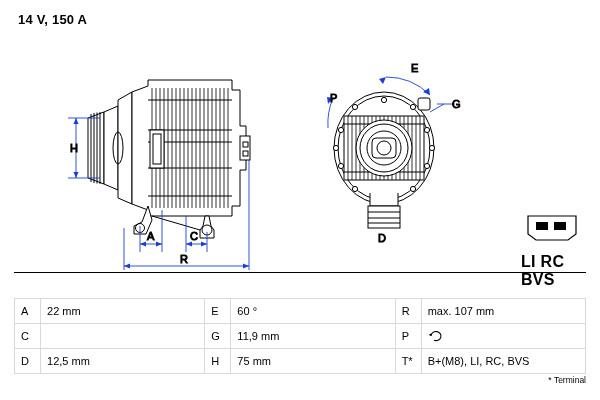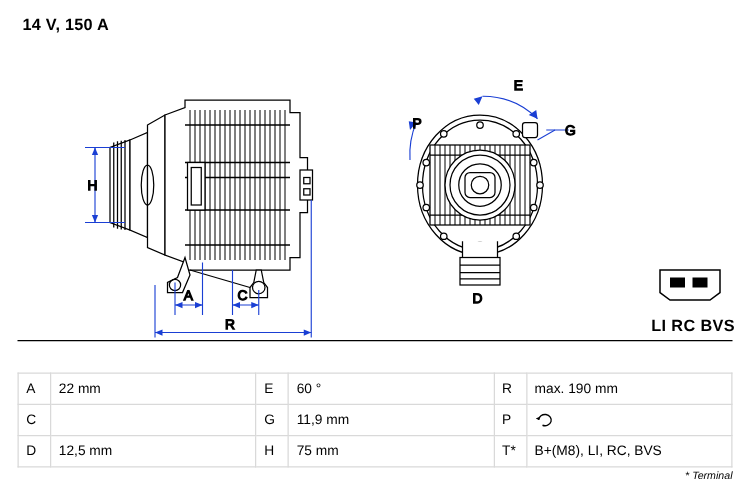--- a/index.html
+++ b/index.html
@@ -74,27 +74,26 @@
   td.val {
     width: 164px;
     border-radius: 10px;
   }
   .footnote {
     position: absolute;
     right: 14px;
     top: 375px;
     font-size: 8.5px;
     text-align: right;
-    font-style: italic;
   }
   .conn-label {
     position: absolute;
     left: 521px;
     top: 253px;
-    font-size: 13px;
+    font-size: 16px;
     font-weight: bold;
     letter-spacing: 0.3px;
   }
   svg { display: block; }
   .lbl { font-family: "Liberation Sans", sans-serif; font-size: 11px; fill: #000; }
 </style>
 </head>
 <body>
 
 <div class="page">
@@ -285,21 +284,21 @@
   <div class="divider"></div>
 
   <table class="data">
     <tbody>
       <tr>
         <td class="key">A</td>
         <td class="val">22 mm</td>
         <td class="key">E</td>
         <td class="val">60 °</td>
         <td class="key">R</td>
-        <td class="val">max. 190 mm</td>
+        <td class="val">max. 107 mm</td>
       </tr>
       <tr>
         <td class="key">C</td>
         <td class="val"></td>
         <td class="key">G</td>
         <td class="val">11,9 mm</td>
         <td class="key">P</td>
         <td class="val">
           <svg width="16" height="14" viewBox="0 0 16 14">
             <path d="M3 7 a5 4.5 0 1 1 3 4.2" fill="none" stroke="#000" stroke-width="1.1"></path>

